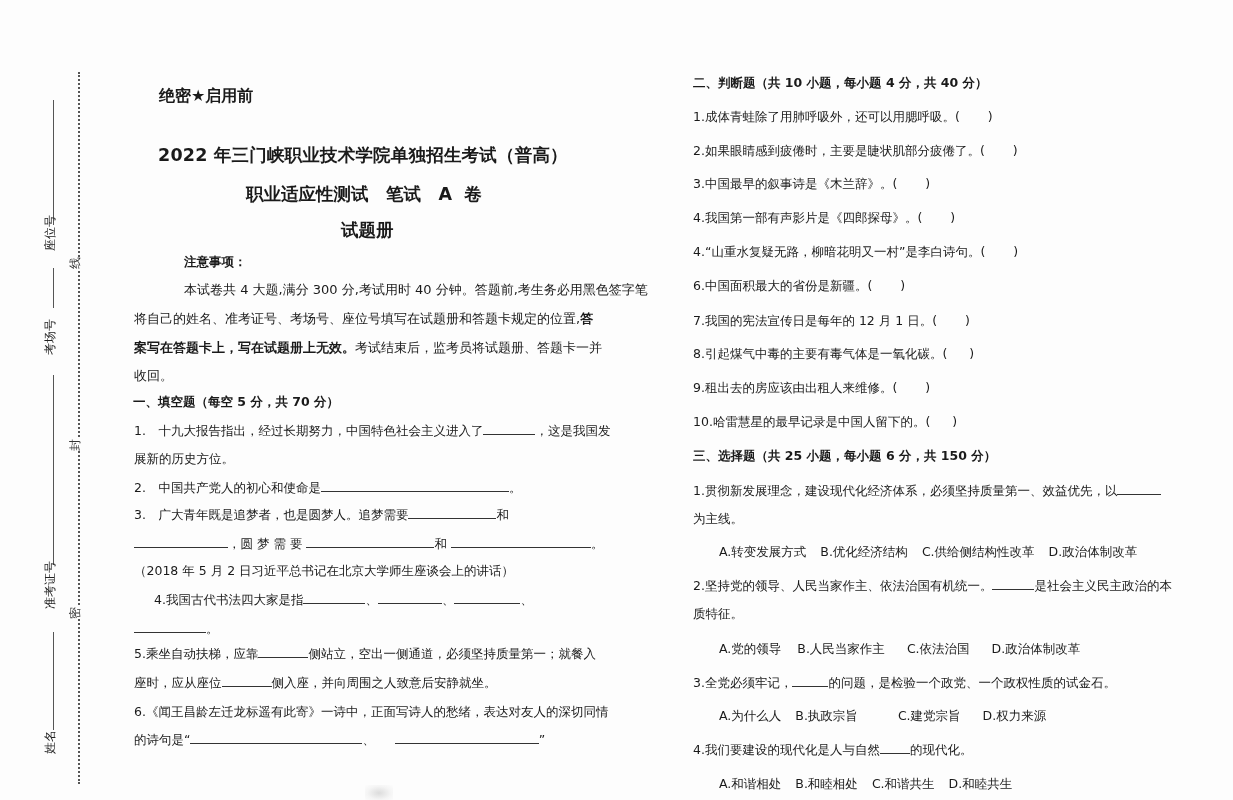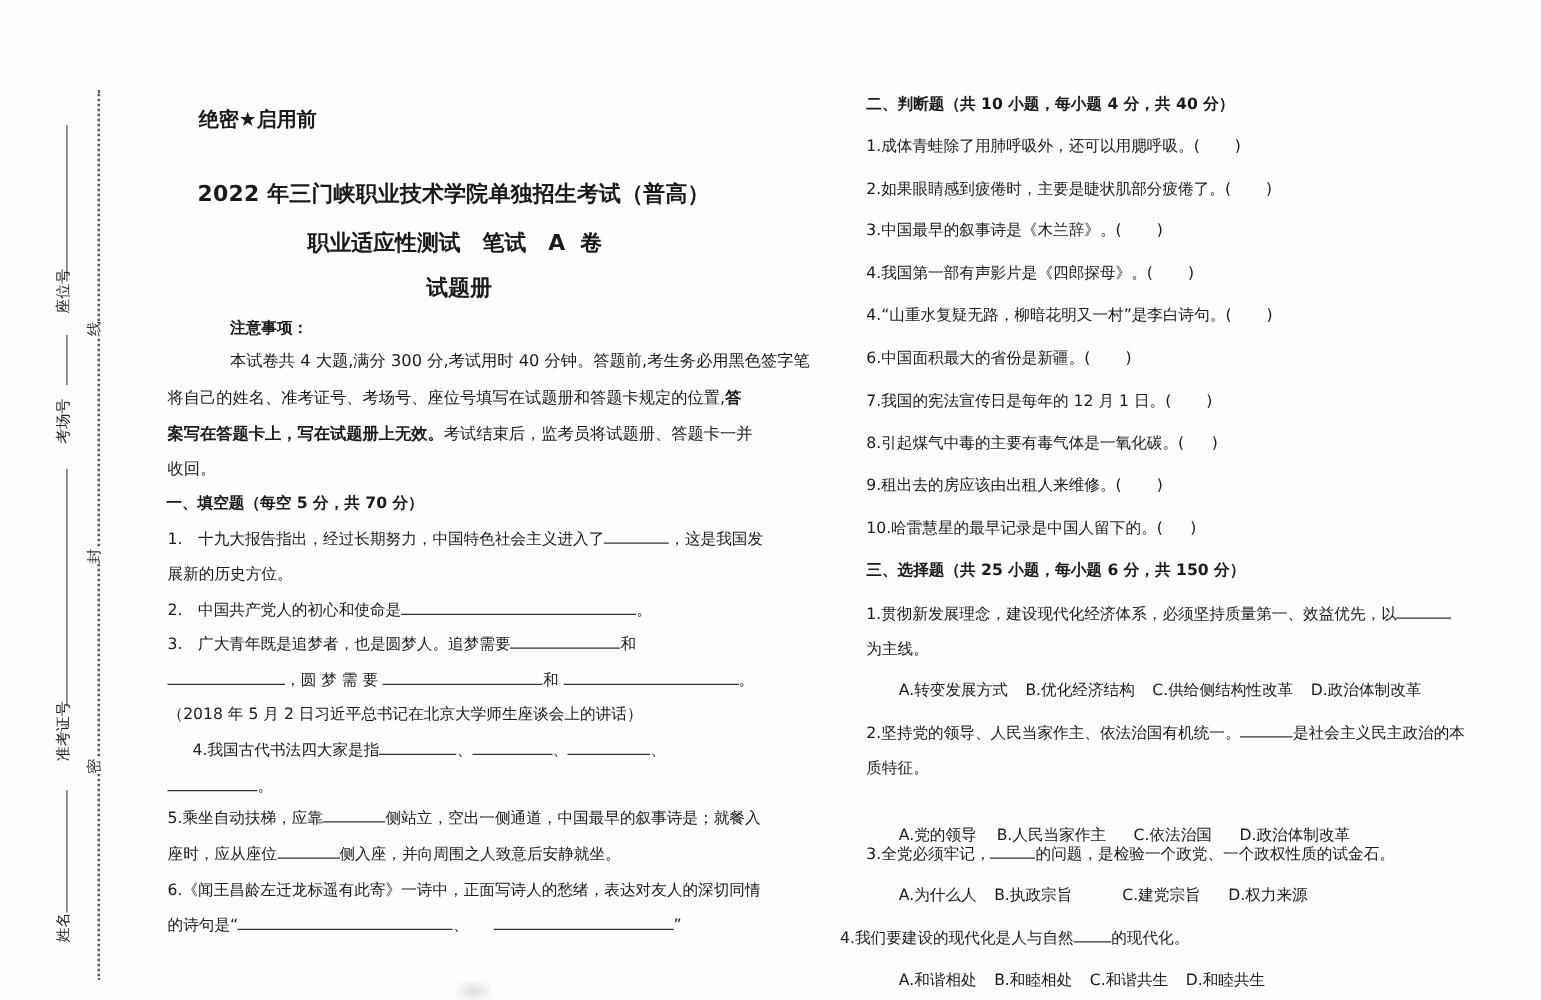--- a/index.html
+++ b/index.html
@@ -163,21 +163,21 @@
   <div class="abs q" style="left:134px;top:563px;">（2018 年 5 月 2 日习近平总书记在北京大学师生座谈会上的讲话）</div>
 
   <div class="abs q" style="left:134px;top:592px;margin-left:20px;">
     <span>4.我国古代书法四大家是指</span><span class="blank" style="width:62px;"></span><span>、</span><span class="blank" style="width:64px;"></span><span>、</span><span class="blank" style="width:66px;"></span><span>、</span>
   </div>
   <div class="abs q" style="left:134px;top:621px;">
     <span class="blank" style="width:72px;"></span><span>。</span>
   </div>
 
   <div class="abs q" style="left:134px;top:646px;">
-    <span>5.乘坐自动扶梯，应靠</span><span class="blank" style="width:50px;"></span><span>侧站立，空出一侧通道，中国最早的叙事诗是；就餐入</span>
+    <span>5.乘坐自动扶梯，应靠</span><span class="blank" style="width:50px;"></span><span>侧站立，空出一侧通道，必须坚持质量第一；就餐入</span>
   </div>
   <div class="abs q" style="left:134px;top:675px;">
     <span>座时，应从座位</span><span class="blank" style="width:50px;"></span><span>侧入座，并向周围之人致意后安静就坐。</span>
   </div>
 
   <div class="abs q" style="left:134px;top:704px;">6.《闻王昌龄左迁龙标遥有此寄》一诗中，正面写诗人的愁绪，表达对友人的深切同情</div>
   <div class="abs q" style="left:134px;top:732px;">
     <span>的诗句是“</span><span class="blank" style="width:172px;"></span><span>、</span>&nbsp;&nbsp;&nbsp;&nbsp;&nbsp;<span class="blank" style="width:144px;"></span><span>”</span>
   </div>
 </div>
@@ -204,31 +204,31 @@
   <div class="abs q" style="left:693px;top:511px;">为主线。</div>
   <div class="abs q" style="left:719px;top:544px;">
     <span class="option">A.转变发展方式</span><span class="option">B.优化经济结构</span><span class="option">C.供给侧结构性改革</span><span class="option">D.政治体制改革</span>
   </div>
 
   <div class="abs q" style="left:693px;top:578px;">
     <span>2.坚持党的领导、人民当家作主、依法治国有机统一。</span><span class="blank" style="width:42px;"></span><span>是社会主义民主政治的本</span>
   </div>
   <div class="abs q" style="left:693px;top:606px;">质特征。</div>
   <div class="abs q" style="left:719px;top:641px;">
-    <span class="option" style="margin-right:16px;margin-top:19px;">A.党的领导</span><span class="option" style="margin-right:22px;">B.人民当家作主</span><span class="option" style="margin-right:22px;">C.依法治国</span><span class="option">D.政治体制改革</span>
+    <span class="option" style="margin-right:16px;">A.党的领导</span><span class="option" style="margin-right:22px;">B.人民当家作主</span><span class="option" style="margin-right:22px;">C.依法治国</span><span class="option">D.政治体制改革</span>
   </div>
 
   <div class="abs q" style="left:693px;top:675px;">
     <span>3.全党必须牢记，</span><span class="blank" style="width:36px;"></span><span>的问题，是检验一个政党、一个政权性质的试金石。</span>
   </div>
   <div class="abs q" style="left:719px;top:708px;">
     <span class="option">A.为什么人</span><span class="option" style="margin-right:40px;">B.执政宗旨</span><span class="option" style="margin-right:22px;">C.建党宗旨</span><span class="option">D.权力来源</span>
   </div>
 
-  <div class="abs q" style="left:672px;top:742px;text-align:center;">
+  <div class="abs q" style="left:693px;top:742px;text-align:center;">
     <span>4.我们要建设的现代化是人与自然</span><span class="blank" style="width:30px;"></span><span>的现代化。</span>
   </div>
   <div class="abs q" style="left:719px;top:776px;">
     <span class="option">A.和谐相处</span><span class="option">B.和睦相处</span><span class="option">C.和谐共生</span><span class="option">D.和睦共生</span>
   </div>
 </div>
 
 <div class="stain"></div>
 
 </body></html>

